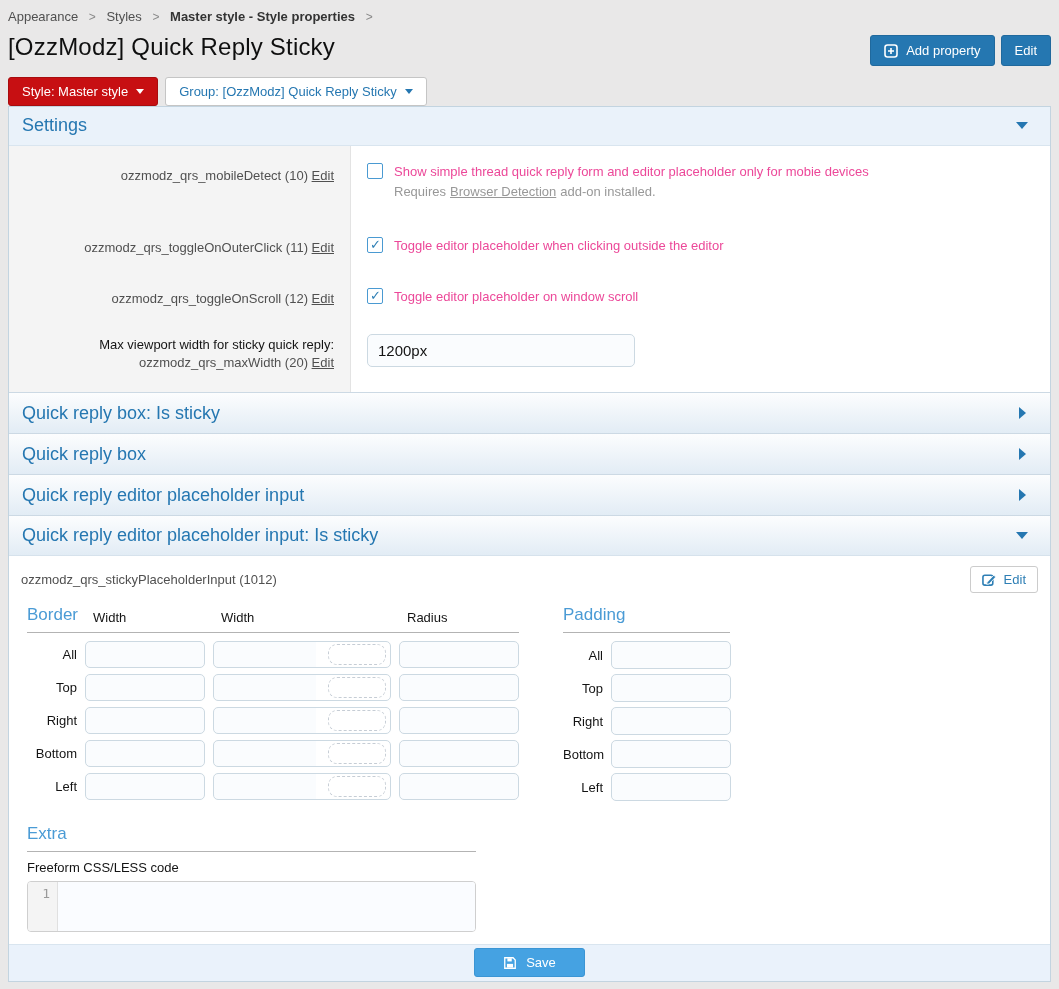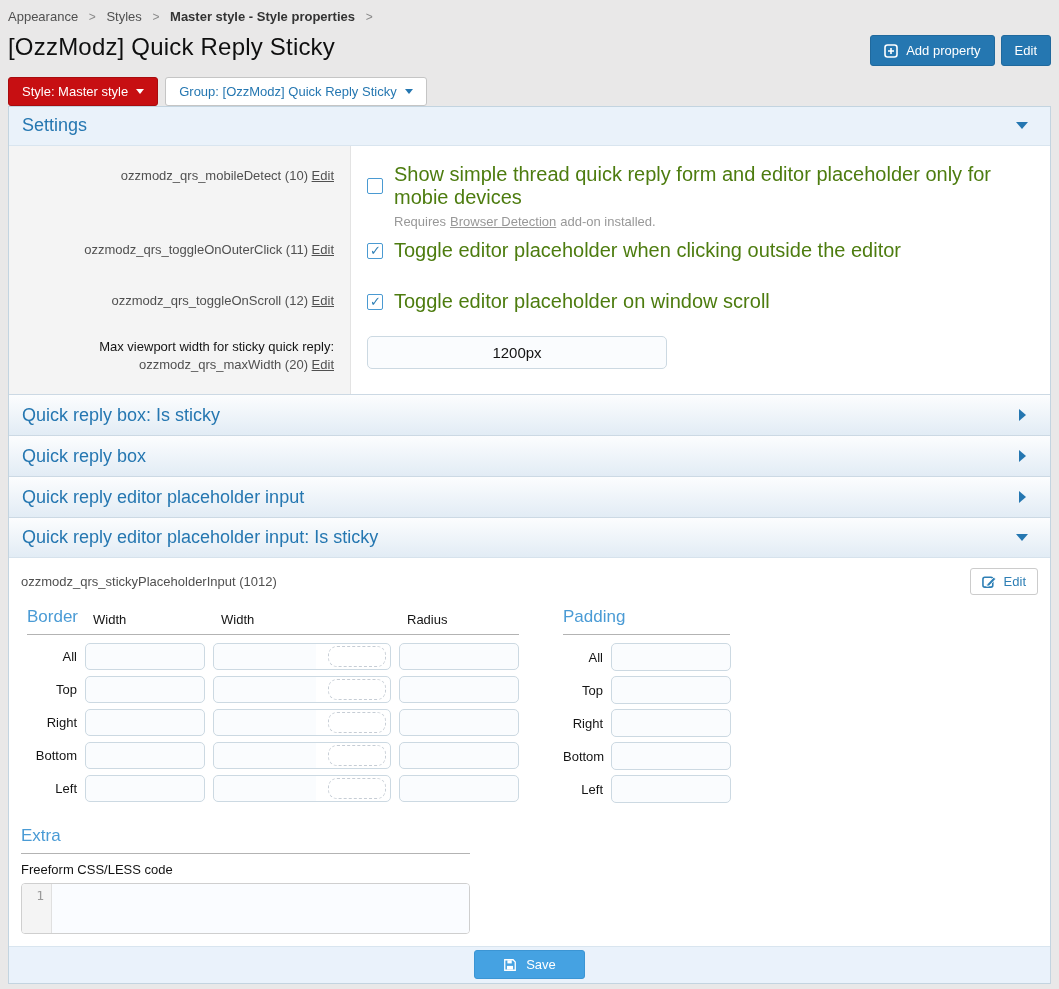--- a/index.html
+++ b/index.html
@@ -66,26 +66,26 @@
   .row-2 { min-height:51px; } .cell-label.row-2 { padding-top:13px; } .cell-ctrl.row-2 { padding-top:10px; }
   .row-3 { min-height:47px; } .cell-label.row-3 { padding-top:13px; } .cell-ctrl.row-3 { padding-top:10px; }
   .row-4 { min-height:67px; } .cell-label.row-4 { padding-top:12px; } .cell-ctrl.row-4 { padding-top:9px; }
   .lbl-main { color:#141414; font-size:13px; }
   .lbl-sub { color:#505050; font-size:13px; margin-top:3px; }
   .cb-line { display:flex; align-items:center; gap:11px; }
   .cb { width:16px; height:16px; border:1px solid #4a9ad2; border-radius:2px; background:#fff;
     position:relative; flex:none; cursor:pointer; }
   .cb.checked::after { content:"✓"; position:absolute; left:2px; top:-1px; color:#2e7fb5;
     font-size:13px; font-weight:bold; }
-  .cb-label { font-size:20px; color:#4d7c0f; }
+  .cb-label { font-size:13px; color:#ec4899; }
   .hint { font-size:13px; color:#989898; margin:5px 0 0 27px; }
   .hint a { color:#989898; text-decoration:underline; cursor:pointer; margin:0 4px; }
   .text-input {
-    width:300px; height:33px; background:#fafcfe; border:1px solid #ccd9e2; border-radius:5px;
-    font-size:15px; color:#141414; padding:0 10px; font-family:inherit;text-align:center;
+    width:268px; height:33px; background:#fafcfe; border:1px solid #ccd9e2; border-radius:5px;
+    font-size:15px; color:#141414; padding:0 10px; font-family:inherit;
   }
 
   
   .toggle-header {
     height:41px; display:flex; align-items:center; justify-content:space-between;
     padding:0 13px; font-size:18px; color:#2577b1; cursor:pointer;
     background:linear-gradient(#fcfdfe,#e2ecf5); border-top:1px solid #ccd9e4;
   }
   .toggle-header.expanded { border-bottom:1px solid #d6e2ec; }
 
@@ -111,21 +111,21 @@
   .g-input:last-child { margin-right:0; }
   .color-group { width:178px; height:27px; border:1px solid #ccd9e2; border-radius:5px;
     background:linear-gradient(90deg,#fafcfe 58%,#ffffff 58%); position:relative; margin-right:8px; flex:none; }
   .swatch { position:absolute; right:4px; top:2px; width:58px; height:21px;
     border:1px dashed #c6cdd5; border-radius:9px; background:#fff; cursor:pointer; }
   .pad-group .grid-header { width:167px; }
   .pad-row .g-lbl { width:48px; }
   .pad-rows .g-row { margin-bottom:5px; }
   .pad-rows .g-input { height:28px; }
 
-  .extra-group { margin-top:18px; margin-left:0; width:449px; }
+  .extra-group { margin-top:18px; margin-left:6px; width:449px; }
   .extra-heading { border-bottom:1px solid #b3b3b3; padding-bottom:7px; }
   .extra-label { font-size:13px; color:#141414; padding:8px 0 6px; }
   .code-editor { display:flex; border:1px solid #cfcfcf; border-radius:4px; height:51px; overflow:hidden; }
   .gutter { width:30px; background:#f4f4f4; border-right:1px solid #e0e0e0; text-align:right;
     padding:4px 7px 0 0; color:#9a9a9a; font-size:13px; font-family:"DejaVu Sans Mono","Liberation Mono",monospace; }
   .code-area { flex:1; background:#fafcff; }
 
   
   .panel-footer { background:#eaf2fb; border-top:1px solid #d9e5ef; padding:3px 0 4px; text-align:center; }
   .btn-save {

